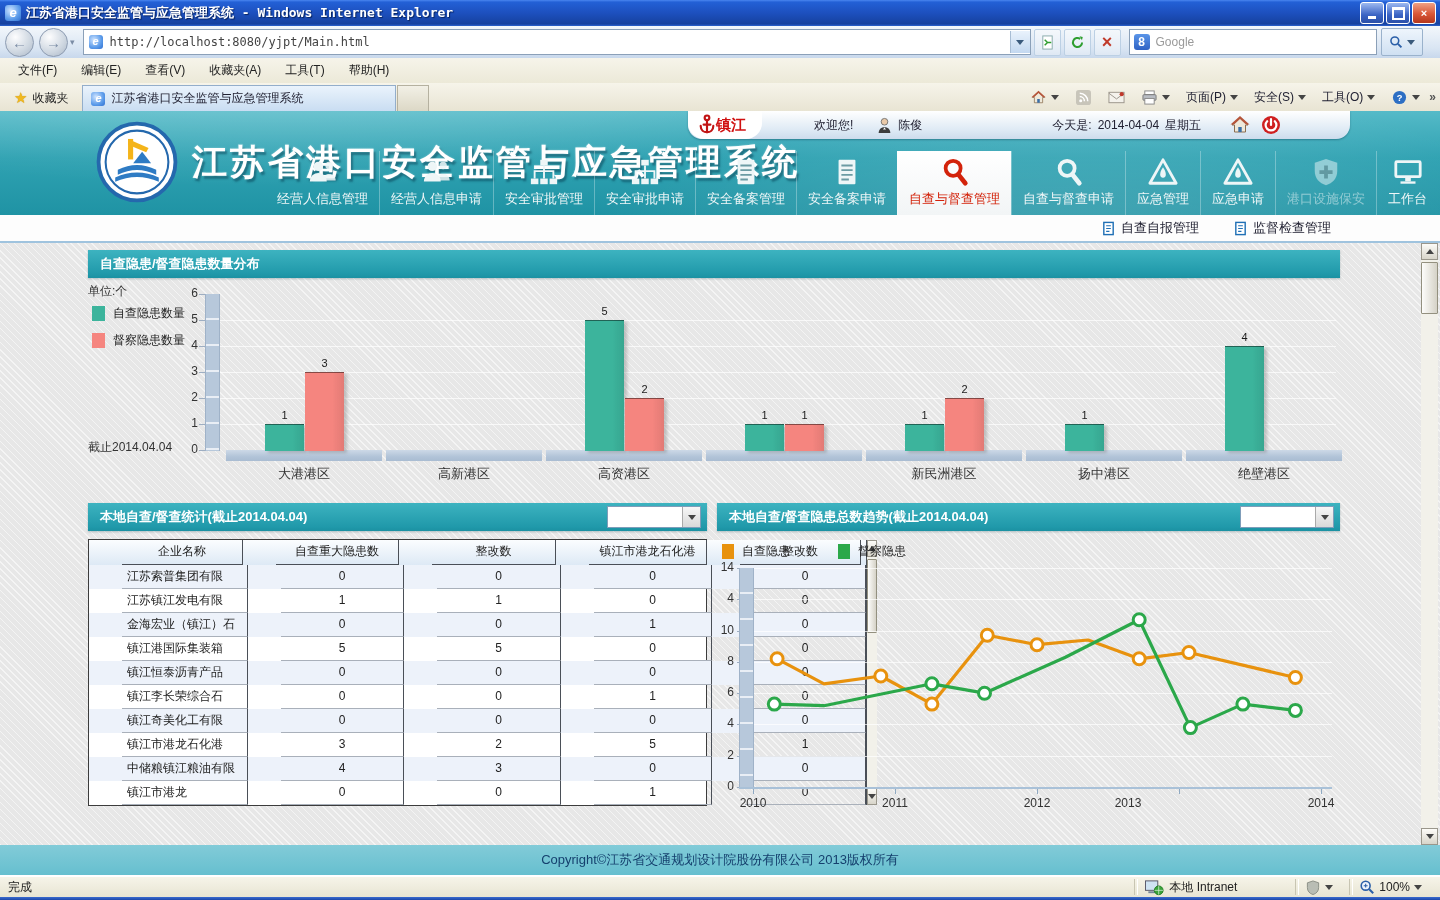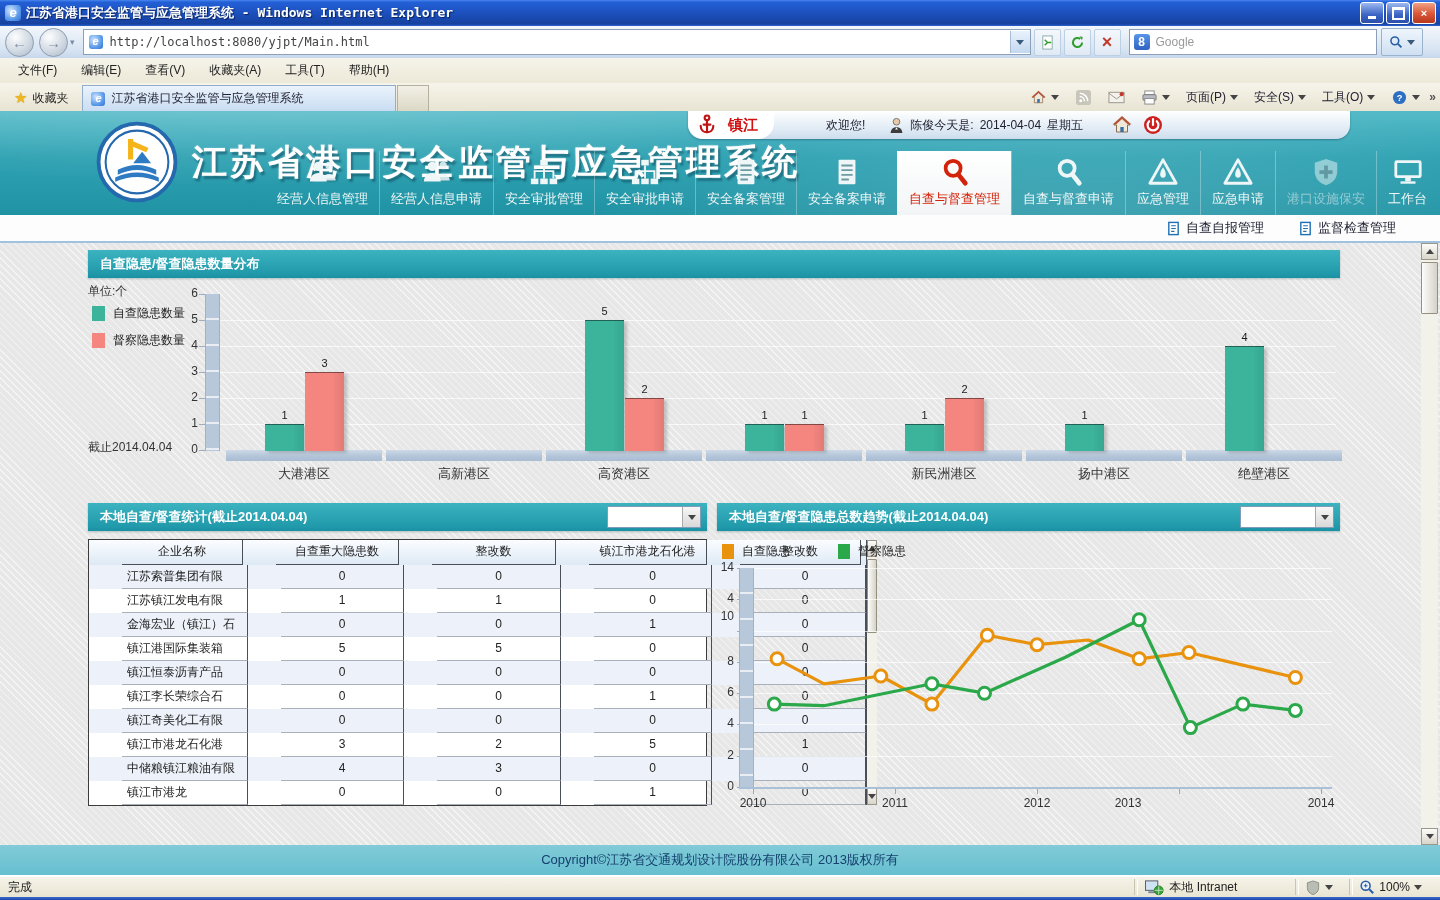--- a/index.html
+++ b/index.html
@@ -78,36 +78,36 @@
     background:
       radial-gradient(ellipse 1200px 260px at 20% -80px, rgba(255,255,255,.28), rgba(255,255,255,0) 60%),
       radial-gradient(ellipse 900px 300px at 75% 130%, rgba(255,255,255,.18), rgba(255,255,255,0) 55%),
       linear-gradient(180deg,#55bac8 0%,#2fa2b2 45%,#1f93a4 100%);}
   #logo{left:96px;top:10px;width:82px;height:82px;}
   #systitle{left:192px;top:28px;font-size:35px;font-weight:bold;color:#fff;letter-spacing:3px;
     text-shadow:2px 3px 2px rgba(10,70,90,.55),0 0 2px rgba(255,255,255,.4);white-space:nowrap;}
   #regionstrip{left:688px;top:0;width:662px;height:28px;display:flex;align-items:center;
     background:linear-gradient(180deg,#ffffff,#dde9f4 70%,#cddcec);
     border-radius:0 0 14px 14px;box-shadow:0 1px 2px rgba(0,40,60,.35);}
-  .region-bubble{display:flex;align-items:center;gap:12px;height:28px;padding:0 16px 0 10px;
+  .region-bubble{display:flex;align-items:center;gap:0;height:28px;padding:0 16px 0 10px;
     background:#fff;border-radius:0 0 16px 16px;}
   .region-name{color:#d01111;font-weight:bold;font-size:15px;}
   #regionstrip .mid{display:flex;align-items:center;gap:6px;color:#223;}
   #navrow{right:2px;bottom:0;display:flex;align-items:stretch;height:64px;}
   .nav-item{display:flex;flex-direction:column;align-items:center;justify-content:flex-end;
     padding:4px 11px 7px;color:#eef6f7;border-left:1px solid rgba(255,255,255,.3);white-space:nowrap;}
   .nav-item:first-child{border-left:none;}
   .nav-item .nicon{width:30px;height:30px;margin-bottom:3px;}
   .nav-item .nlabel{font-size:13px;}
   .nav-item.active{background:linear-gradient(180deg,#ffffff,#f2f5f6);color:#d3230b;}
   .nav-item.disabled{color:rgba(235,245,247,.5);}
 
   
   #subnav{left:0;top:215px;width:1440px;height:28px;background:#fdfdfd;
-    border-bottom:2px solid #9fc3de;display:flex;align-items:center;justify-content:flex-end;gap:34px;padding-right:44px;box-sizing:border-box;}
+    border-bottom:2px solid #9fc3de;display:flex;align-items:center;justify-content:flex-end;gap:34px;padding-right:109px;box-sizing:border-box;}
   .subnav-item{display:flex;align-items:center;gap:5px;color:#223;font-size:13px;}
 
   
   #content{left:0;top:243px;width:1440px;height:602px;
     background-color:#e7e7e7;
     background-image:repeating-linear-gradient(45deg,rgba(255,255,255,.55) 0 1px,rgba(0,0,0,0) 1px 5px);}
   .panel-title{height:28px;background:linear-gradient(180deg,#3db3c0,#2099aa 85%,#1b91a2);
     color:#fff;font-weight:bold;font-size:13px;display:flex;align-items:center;padding-left:12px;box-sizing:border-box;
     box-shadow:0 1px 2px rgba(0,60,70,.25);}
   .panel-title .combo{margin-left:auto;margin-right:6px;width:92px;height:20px;background:#fff;
@@ -315,21 +315,21 @@
         <span>欢迎您!</span>
       </span>
       <span class="mid" style="margin-left:24px;">
         <svg width="15" height="17" viewBox="0 0 18 20">
           <circle cx="9" cy="5.5" r="4" fill="#e9c9a8" stroke="#666"></circle>
           <path d="M2 19c0-5 3.5-7 7-7s7 2 7 7z" fill="#3d3d3d"></path>
           <path d="M9 12.3l-1.8 2.6h3.6z" fill="#fff"></path>
         </svg>
         <span>陈俊</span>
       </span>
-      <span class="mid" style="">
+      <span class="mid" style="margin-left:130px;">
         <span>今天是:</span>
         <span>2014-04-04</span>
         <span>星期五</span>
       </span>
       <span class="mid" style="margin-left:28px;gap:10px;">
         <svg width="22" height="20" viewBox="0 0 22 20">
           <path d="M11 3 3 10h2.5v7h11v-7H19z" fill="#efe9da" stroke="#8a6d4f"></path>
           <path d="M11 1 1.5 9.5h3.5L11 4l6 5.5h3.5z" fill="#b5553a"></path>
           <rect x="9.3" y="12" width="3.4" height="5" fill="#3a6ea5"></rect>
         </svg>
@@ -660,21 +660,21 @@
         <div class="gridline" style="position: absolute; left: 752px; top: 512.72px; width: 580px; height: 1px;"></div>
         <div class="ytick" style="position: absolute; left: 708px; top: 473.44px; width: 26px; height: 16px;">4</div>
         <div class="ydash" style="position: absolute; left: 737px; top: 481.44px; width: 8px; height: 1px;"></div>
         <div class="gridline" style="position: absolute; left: 752px; top: 481.44px; width: 580px; height: 1px;"></div>
         <div class="ytick" style="position: absolute; left: 708px; top: 442.16px; width: 26px; height: 16px;">6</div>
         <div class="ydash" style="position: absolute; left: 737px; top: 450.16px; width: 8px; height: 1px;"></div>
         <div class="gridline" style="position: absolute; left: 752px; top: 450.16px; width: 580px; height: 1px;"></div>
         <div class="ytick" style="position: absolute; left: 708px; top: 410.88px; width: 26px; height: 16px;">8</div>
         <div class="ydash" style="position: absolute; left: 737px; top: 418.88px; width: 8px; height: 1px;"></div>
         <div class="gridline" style="position: absolute; left: 752px; top: 418.88px; width: 580px; height: 1px;"></div>
-        <div class="ytick" style="position: absolute; left: 708px; top: 366px; width: 26px; height: 16px; text-align: right;">10</div>
+        <div class="ytick" style="position: absolute; left: 708px; top: 380px; width: 26px; height: 16px; text-align: right;">10</div>
         <div class="ydash" style="position: absolute; left: 737px; top: 387.6px; width: 8px; height: 1px;"></div>
         <div class="gridline" style="position: absolute; left: 752px; top: 387.6px; width: 580px; height: 1px;"></div>
         <div class="ytick" style="position: absolute; left: 708px; top: 348.32px; width: 26px; height: 16px;">4</div>
         <div class="ydash" style="position: absolute; left: 737px; top: 356.32px; width: 8px; height: 1px;"></div>
         <div class="gridline" style="position: absolute; left: 752px; top: 356.32px; width: 580px; height: 1px;"></div>
         <div class="ytick" style="position: absolute; left: 708px; top: 317.04px; width: 26px; height: 16px;">14</div>
         <div class="ydash" style="position: absolute; left: 737px; top: 325.04px; width: 8px; height: 1px;"></div>
         <div class="gridline" style="position: absolute; left: 752px; top: 325.04px; width: 580px; height: 1px;"></div>
         <div class="axis-col" style="position: absolute; left: 739px; top: 325.04px; width: 13px; height: 219.96px;"></div>
         <div style="position: absolute; left: 739px; top: 544px; width: 593px; height: 2px; background: rgb(169, 193, 216);"></div>

